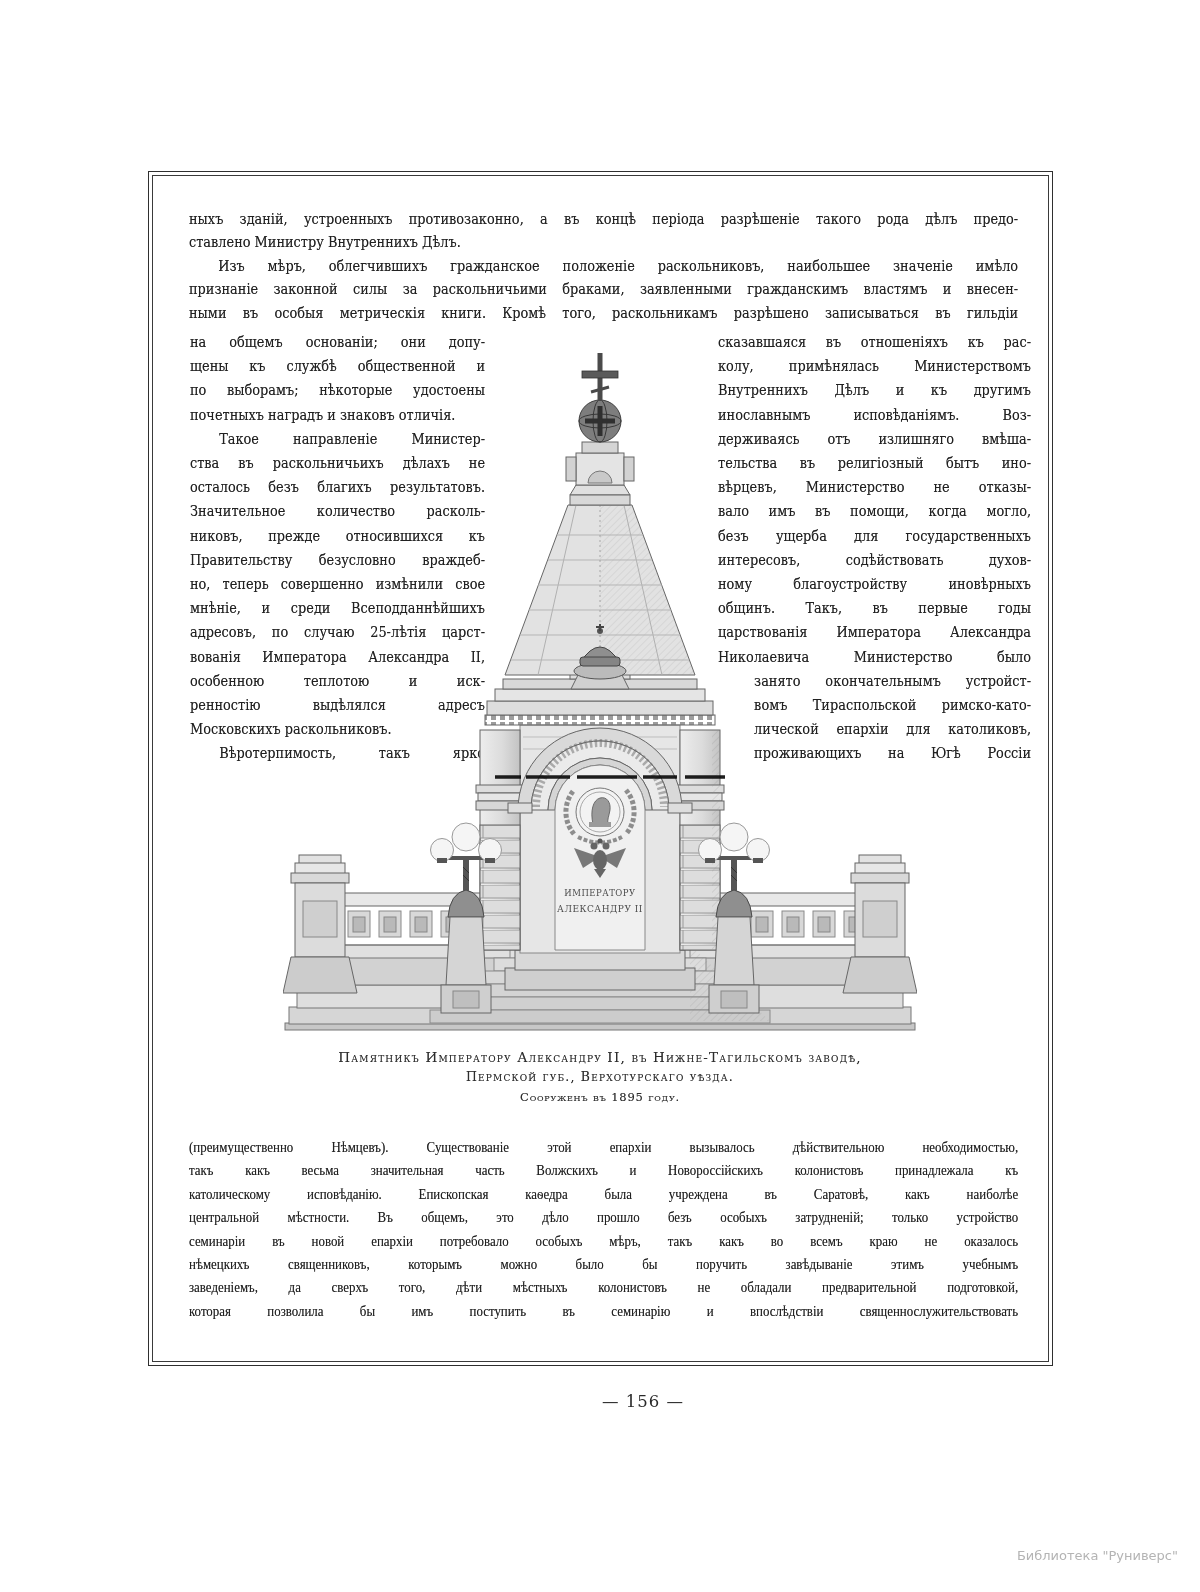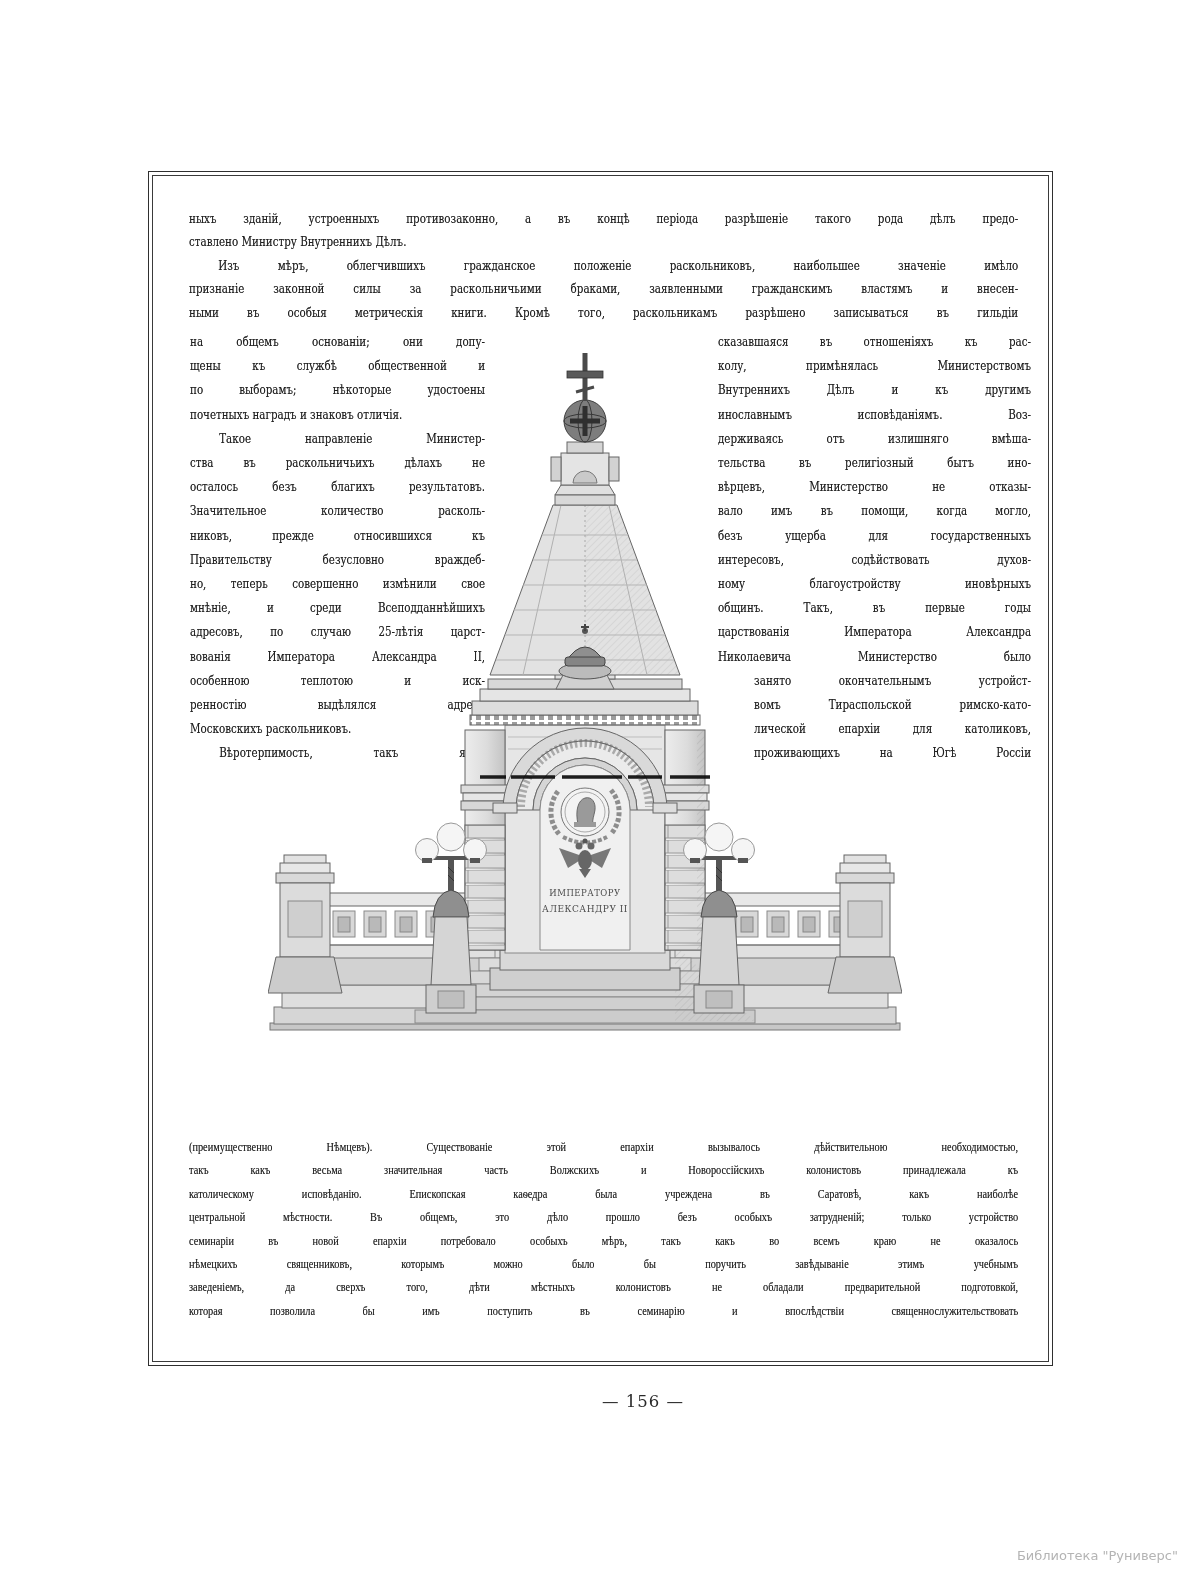--- a/index.html
+++ b/index.html
@@ -3,32 +3,32 @@
 <meta charset="utf-8">
 <style>
   html,body{margin:0;padding:0;background:#ffffff;}
   .sheet{position:relative;width:1200px;height:1592px;background:#fff;overflow:hidden;
          font-family:"DejaVu Serif", serif;color:#212121;}
   
   .frame{position:absolute;left:148px;top:171px;width:905px;height:1195px;
          border:1.6px solid #2f2f2f;box-sizing:border-box;}
   .frame-inner{position:absolute;left:3px;top:3px;right:3px;bottom:3px;border:1px solid #3a3a3a;}
   
-  .block{position:absolute;font-size:12px;}
+  .block{position:absolute;font-size:15px;}
   .tline{width:116.3%;transform:scaleX(0.86);transform-origin:0 0;
          text-align:justify;text-align-last:justify;white-space:normal;
          overflow:visible;text-shadow:0 0 .4px rgba(20,20,20,.45);}
   .tline.last{text-align-last:left;}
   .tline.indent{text-indent:34px;}
   .top-block{left:189px;top:208px;width:829px;line-height:23.4px;}
   .bottom-block{left:189px;top:1136px;width:829px;line-height:23.4px;font-family:Liberation Serif, serif;}
   .col-left{left:190px;top:330px;width:295px;line-height:24.2px;}
   .col-right{left:718px;top:330px;width:313px;line-height:24.2px;}
   .col-right .tline:nth-of-type(n+15){padding-left:42px;box-sizing:border-box;}
-  .illustration{position:absolute;left:268px;top:345px;width:634px;height:690px;margin:0;}
+  .illustration{position:absolute;left:283px;top:345px;width:634px;height:690px;margin:0;}
   .caption{position:absolute;left:283px;top:1047px;width:634px;text-align:center;
            line-height:20px;color:#2d2d2d;}
   .cline{font-variant:small-caps;letter-spacing:1.2px;font-size:13.5px;
          text-shadow:0 0 .3px rgba(20,20,20,.4);}
   .caption .cline:nth-of-type(2){font-size:12.5px;}
   .caption .cline:nth-of-type(3){font-size:11.5px;letter-spacing:.8px;}
   .page-number{position:absolute;left:0;top:1392px;width:1200px;text-align:center;
                font-size:16.5px;color:#2a2a2a;letter-spacing:1px;padding-left:43px;}
   .watermark{position:absolute;right:22px;top:1548px;font-family:"DejaVu Sans",sans-serif;
              font-size:13px;color:#b4b4b4;}
@@ -297,20 +297,26 @@
         <path d="M433,572 Q435,548 451,545 Q467,548 469,572 Z" fill="#8f8f8f" stroke="#4a4a4a"></path>
         <polygon points="435,572 467,572 471,640 431,640" fill="#d5d5d5" stroke="#666"></polygon>
         <rect x="426" y="640" width="50" height="28" fill="#cfcfcf" stroke="#666"></rect>
         <rect x="438" y="646" width="26" height="17" fill="#bfbfbf" stroke="#888"></rect>
       </g>
 
       <line x1="212" y1="432" x2="462" y2="432" stroke="#0c0c0c" stroke-width="3.6" stroke-dasharray="26 5 44 7 60 6 34 8 40" opacity="0.92"></line>
     </svg>
   </figure>
 
+  <div class="caption">
+
+  <div class="cline">Памятникъ Императору Александру II, въ Нижне-Тагильскомъ заводѣ,</div>
+      <div class="cline">Пермской губ., Верхотурскаго уѣзда.</div>
+      <div class="cline">Сооруженъ въ 1895 году.</div>
+    </div>
 
   <div class="block bottom-block">
 
   <div class="tline">(преимущественно Нѣмцевъ). Существованіе этой епархіи вызывалось дѣйствительною необходимостью,</div>
       <div class="tline">такъ какъ весьма значительная часть Волжскихъ и Новороссійскихъ колонистовъ принадлежала къ</div>
       <div class="tline">католическому исповѣданію. Епископская каѳедра была учреждена въ Саратовѣ, какъ наиболѣе</div>
       <div class="tline">центральной мѣстности. Въ общемъ, это дѣло прошло безъ особыхъ затрудненій; только устройство</div>
       <div class="tline">семинаріи въ новой епархіи потребовало особыхъ мѣръ, такъ какъ во всемъ краю не оказалось</div>
       <div class="tline">нѣмецкихъ священниковъ, которымъ можно было бы поручить завѣдываніе этимъ учебнымъ</div>
       <div class="tline">заведеніемъ, да сверхъ того, дѣти мѣстныхъ колонистовъ не обладали предварительной подготовкой,</div>

